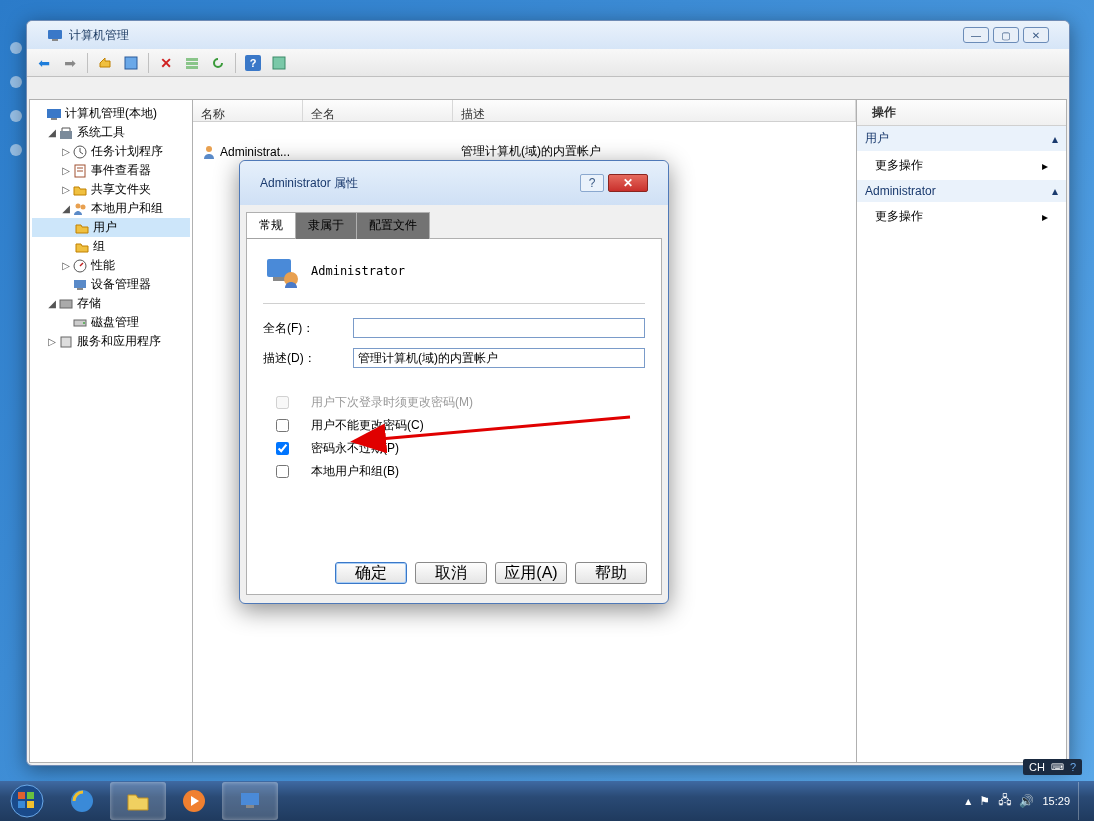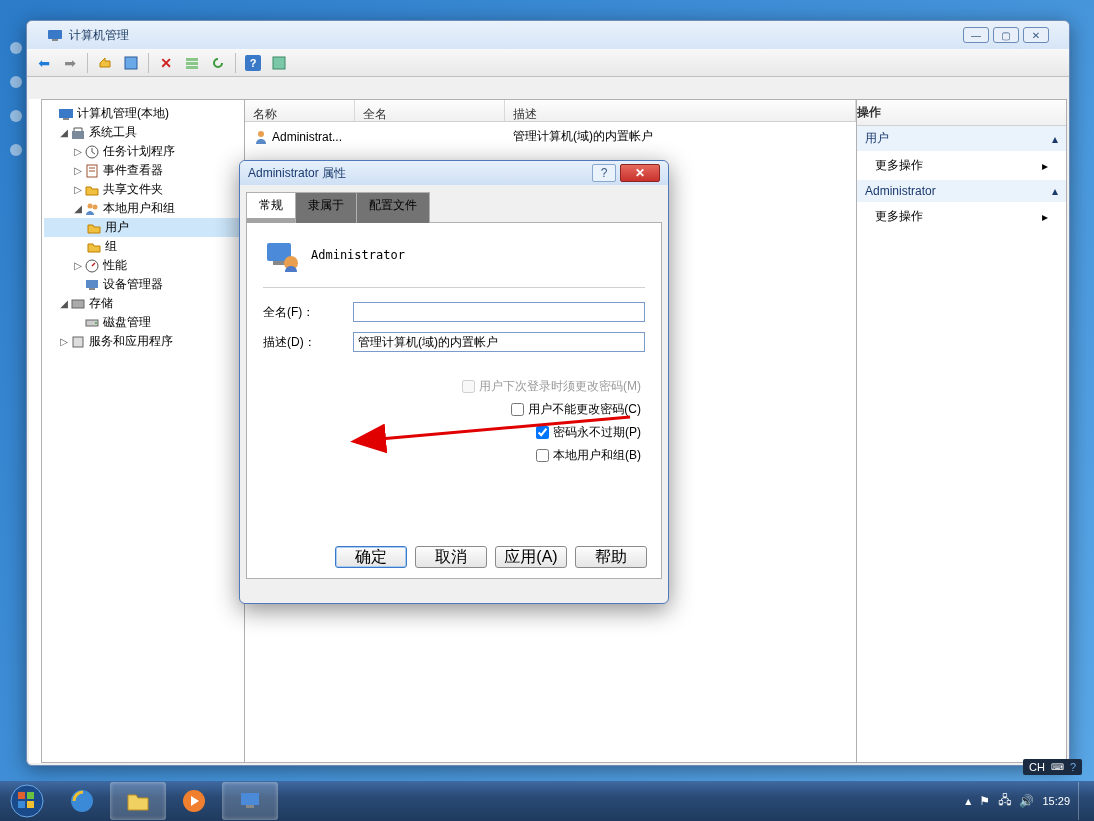--- a/index.html
+++ b/index.html
@@ -24,67 +24,67 @@
 
 .menubar { height: 22px; background: #f4f4f4; border-bottom: 1px solid #d0d0d0; display: flex; align-items: center; padding: 0 6px; gap: 12px; }
 .menubar span { color: #333; cursor: default; }
 
 .toolbar { height: 28px; background: linear-gradient(#f8f8f8,#e8e8e8); border-bottom: 1px solid #c0c0c0; display:flex; align-items:center; padding:0 6px; gap:4px; }
 .tbtn { width:22px; height:22px; display:flex; align-items:center; justify-content:center; border:1px solid transparent; border-radius:2px; cursor:pointer; font-size:14px; }
 .tsep { width:1px; height:20px; background:#c0c0c0; margin:0 2px; }
 
 .content { position:absolute; top:78px; left:2px; right:2px; bottom:2px; display:flex; background:#fff; }
 
-.tree-panel { width:204px; border:1px solid #b0b0b0; overflow:auto; background:#fff;margin-left:12px; }
+.tree-panel { width:164px; border:1px solid #b0b0b0; overflow:auto; background:#fff; }
 .tree { padding: 4px 2px; }
 .tree-item { display:flex; align-items:center; padding:1px 2px; white-space:nowrap; cursor:default; }
 .tree-item .exp { width:12px; text-align:center; color:#555; font-size:10px; }
 .tree-item .ticon { width:16px; height:16px; margin-right:3px; display:inline-flex; align-items:center; justify-content:center; }
 .tree-item.selected { background:#cde6fa; }
 .indent1 { padding-left: 14px; }
 .indent2 { padding-left: 28px; }
 .indent3 { padding-left: 42px; }
 
 .list-panel { flex:1; border:1px solid #b0b0b0; border-left:none; background:#fff; position:relative; }
 .list-header { height:22px; display:flex; border-bottom:1px solid #d0d0d0; background:linear-gradient(#fdfdfd,#f0f0f0); }
 .list-header div { padding:6px 8px; border-right:1px solid #d8d8d8; color:#333; }
-.list-row { display:flex; padding:6px 0; }
+.list-row { display:flex; padding:21px 0; }
 .list-row div { padding:0 8px; }
 .list-row .ticon { width:16px; height:16px; margin-right:3px; }
 
 .actions-panel { width:210px; border:1px solid #b0b0b0; border-left:none; background:#fff; }
-.actions-header { background:linear-gradient(#fdfdfd,#f0f0f0); border-bottom:1px solid #d0d0d0; padding:4px 0; font-weight:bold; color:#333; }
+.actions-header { background:linear-gradient(#fdfdfd,#f0f0f0); border-bottom:1px solid #d0d0d0; padding:4px 15px; font-weight:bold; color:#333; }
 .actions-section-h { background:#eaf2fb; padding:4px 8px; color:#1a3a6e; display:flex; justify-content:space-between; align-items:center; }
 .actions-item { padding:6px 18px; display:flex; justify-content:space-between; align-items:center; cursor:pointer; }
 
 
 .dialog {
   position:absolute; left:239px; top:160px; width:430px; height:444px;
   background:#f0f0f0; border:1px solid #4f79b8; border-radius:6px;
   box-shadow:0 6px 24px rgba(0,0,0,0.45);
 }
-.dlg-title { height:24px; background:linear-gradient(#e6f0fb,#cfe0f5); border-radius:6px 6px 0 0; display:flex; align-items:center; padding:0 8px; }
+.dlg-title { height:44px; background:linear-gradient(#e6f0fb,#cfe0f5); border-radius:6px 6px 0 0; display:flex; align-items:center; padding:0 20px; }
 .dlg-title .t { flex:1; color:#1a3a6e; }
 .dlg-help { width:24px; height:18px; border:1px solid #8aa8cf; border-radius:2px; background:#eaf2fb; margin-right:4px; display:flex; align-items:center; justify-content:center; color:#3a5a85; cursor:pointer; }
 .dlg-close { width:40px; height:18px; background:linear-gradient(#e56a5e,#c9302c); border:1px solid #8a2520; border-radius:2px; color:#fff; display:flex; align-items:center; justify-content:center; font-weight:bold; cursor:pointer; }
 
 .dlg-body { padding:6px; }
 .tabs { display:flex; border-bottom:1px solid #b0b0b0; }
 .tab { padding:4px 12px; border:1px solid #b0b0b0; border-bottom:none; margin-right:-1px; background:#737373; position:relative; top:1px; cursor:pointer; }
-.tab.active { background:#fff; border-bottom:5px solid #a3a3a3; }
+.tab.active { background:#fff; border-bottom:1px solid #a3a3a3; }
 .tab-content { background:#fff; border:1px solid #b0b0b0; border-top:none; padding:14px 16px; height:356px; position:relative; }
 
 .user-head { display:flex; align-items:center; gap:12px; padding-bottom:14px; border-bottom:1px solid #d0d0d0; margin-bottom:14px; }
 .avatar { width:36px; height:36px; }
 
 .form-row { display:flex; align-items:center; margin:10px 0; }
 .form-row label { width:90px; }
 .form-row input[type=text] { flex:1; height:20px; border:1px solid #7a9bc9; padding:1px 4px; font-family:inherit; font-size:12px; }
 
-.chk-row { display:flex; align-items:center; margin:6px 4px; gap:4px;justify-content:flex-end; }
+.chk-row { display:flex; align-items:center; margin:6px 13px; gap:22px; }
 .chk-row input { width:13px; height:13px; }
 .chk-row.disabled { color:#9a9a9a; }
 
 .dlg-buttons { position:absolute; bottom:10px; right:14px; display:flex; gap:8px; }
 .btn { min-width:72px; height:22px; border:1px solid #8a8a8a; background:linear-gradient(#fdfdfd,#e5e5e5); border-radius:3px; cursor:pointer; font-size:16px; }
 .btn.default { border:1px solid #3a78c8; box-shadow:0 0 0 1px #a8cdf5 inset; }
 
 
 .arrow-ann { position:absolute; left:350px; top:411px; pointer-events:none; }
 

